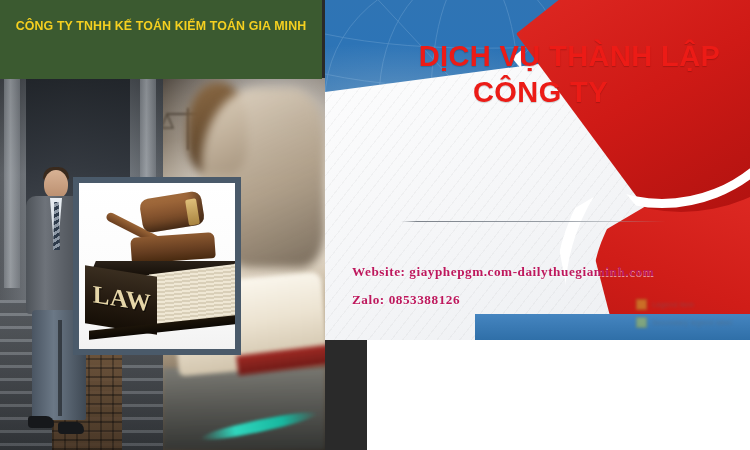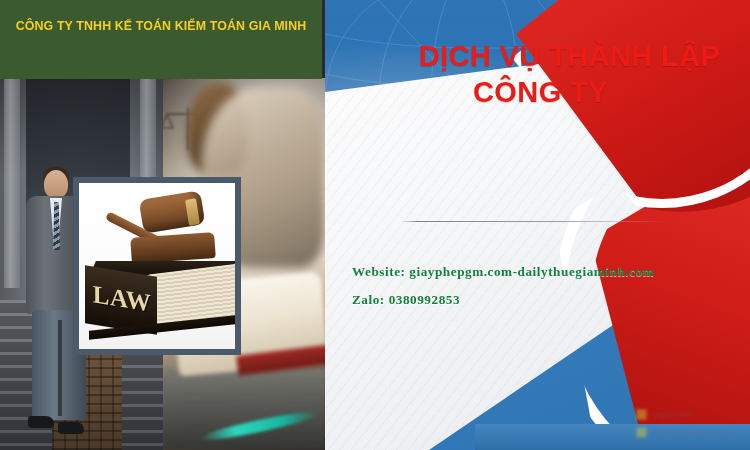--- a/index.html
+++ b/index.html
@@ -271,21 +271,21 @@
   .book-base {
     position: absolute; left: 4px; top: 62px; width: 146px; height: 9px;
     background: linear-gradient(180deg,#1c1409,#0d0904);
     transform: skewY(-6deg);
   }
 
   
   .right-panel {
     position: absolute;
     left: 325px; top: 0;
-    width: 425px; height: 450px;
+    width: 425px; height: 340px;
     overflow: hidden;
     background: #ffffff;
   }
   
   .rp-sky {
     position: absolute; left: 0; top: 0; width: 425px; height: 128px;
     background:
       radial-gradient(ellipse at 18% 90%, rgba(255,255,255,.22) 0 12%, rgba(255,255,255,0) 45%),
       linear-gradient(180deg,#2f74b4 0%, #2d74b6 35%, #2a6fae 75%, #2b6caa 100%);
   }
@@ -372,21 +372,21 @@
     background: linear-gradient(90deg, rgba(120,126,134,0) 0%, #7d838b 6%, #9aa0a7 60%, rgba(150,156,164,0) 100%);
     z-index: 5;
   }
 
   
   .contact {
     position: absolute;
     left: 27px; top: 258px;
     z-index: 5;
     font-family: "Liberation Serif", serif;
-    color: #15803d;
+    color: #be185d;
   }
   .contact-line {
     font-size: 13.2px;
     font-weight: bold;
     letter-spacing: .55px;
     line-height: 28px;
     white-space: nowrap;
     text-shadow: 0 1px 0 rgba(255,255,255,.55);
   }
 
@@ -502,21 +502,21 @@
 
     <div class="title-wrap">
       <div class="title-line l1">DỊCH VỤ THÀNH LẬP</div>
       <div class="title-line l2">CÔNG TY</div>
     </div>
 
     <div class="divider"></div>
 
     <div class="contact">
       <div class="contact-line">Website: giayphepgm.com-dailythuegiaminh.com</div>
-      <div class="contact-line">Zalo: 0380992853</div>
+      <div class="contact-line">Zalo: 0853388126</div>
     </div>
 
     <div class="watermark">
       <div class="wm-row">
         <span class="wm-sq"></span>
         <span class="wm-txt">Legend item</span>
       </div>
       <div class="wm-row">
         <span class="wm-sq"></span>
         <span class="wm-txt">Secondary legend label</span>

